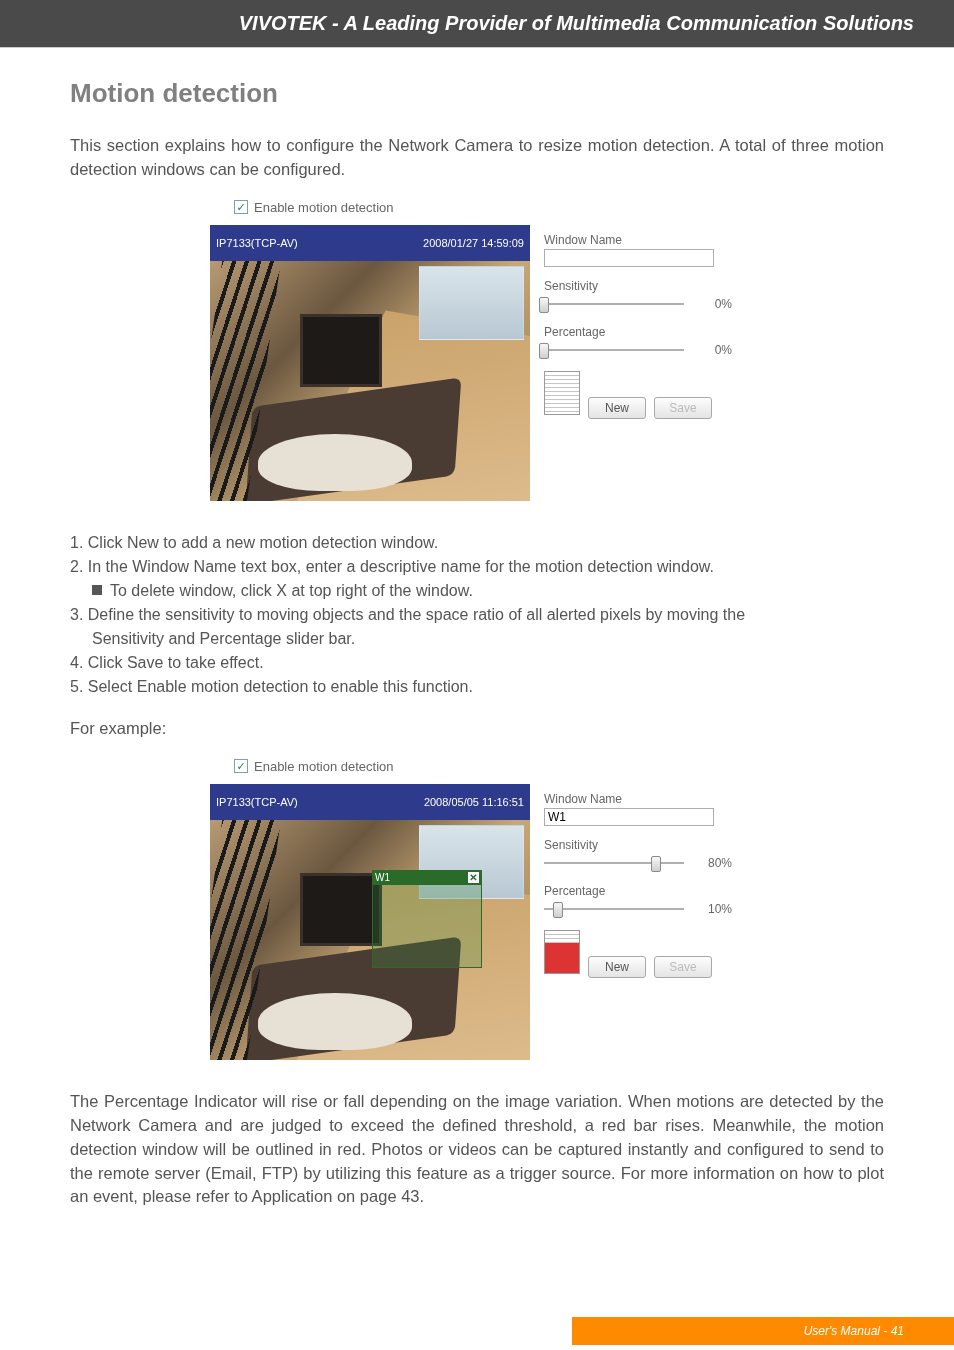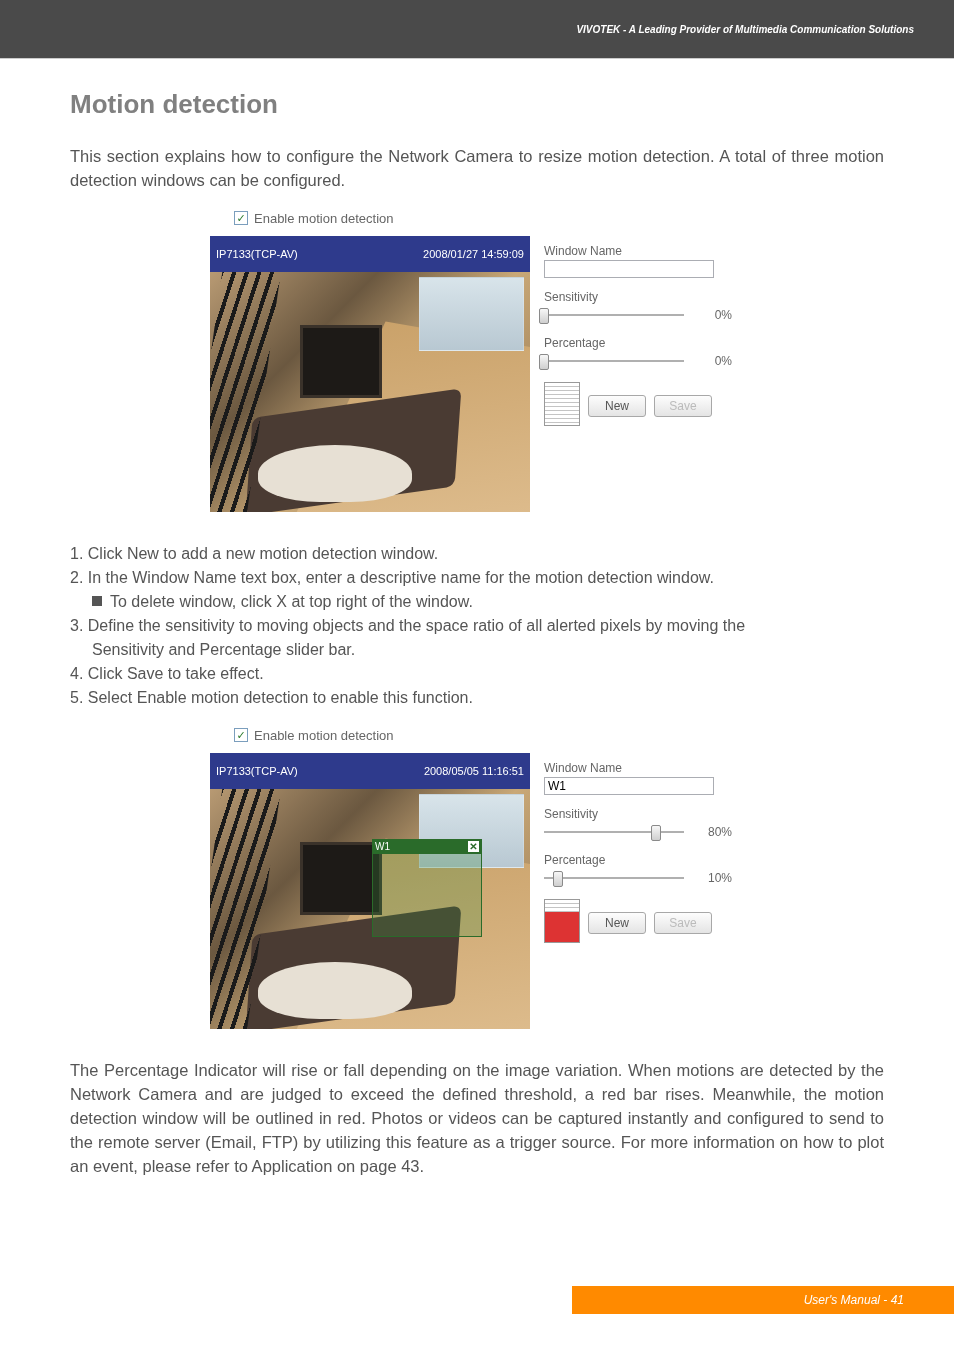--- a/index.html
+++ b/index.html
@@ -4,30 +4,30 @@
 <style>
   body {
     margin: 0;
     font-family: Arial, Helvetica, sans-serif;
     font-size: 15px;
     color: #333;
     background: #fff;
     width: 954px;
   }
   .header-band {
-    height: 58px;
+    height: 47px;
     background: #4a4a4a;
     display: flex;
     align-items: center;
     justify-content: flex-end;
     padding: 0 40px;
     color: #fff;
     font-weight: bold;
     font-style: italic;
-    font-size: 10px;
+    font-size: 20px;
   }
   .header-rule {
     height: 1px;
     background: #ccc;
     margin-bottom: 30px;
   }
   .content {
     padding: 0 70px 60px 70px;
   }
   h1.section-title {
@@ -244,21 +244,21 @@
   .bar-indicator .fill-red {
     background: #d33;
   }
   .bar-indicator .lines {
     flex: 1;
     background: repeating-linear-gradient(#fff 0 3px, #c4c4c4 3px 4px);
   }
   .btn-row {
     display: flex;
     gap: 8px;
-    align-items: center;
+    align-items: flex-end;
   }
   .win-btn {
     min-width: 58px;
     height: 22px;
     font-size: 12px;
     color: #555;
     background: linear-gradient(#fdfdfd, #e4e4e4);
     border: 1px solid #a8a8a8;
     border-radius: 3px;
     padding: 0 8px;
@@ -360,20 +360,21 @@
     <div class="indent">
         <span class="sq"></span>
         <span>To delete window, click X at top right of the window.</span>
       </div>
     <div class="line">3. Define the sensitivity to moving objects and the space ratio of all alerted pixels by moving the</div>
     <div class="line" style="padding-left:22px">Sensitivity and Percentage slider bar.</div>
     <div class="line">4. Click Save to take effect.</div>
     <div class="line">5. Select Enable motion detection to enable this function.</div>
   </div>
 
+  <p class="body-text">For example:</p>
 
   <div class="screenshot-wrap">
     <div class="ui-panel">
       <div class="check-row">
         <span class="cb">✓</span>
         <span>Enable motion detection</span>
       </div>
       <div class="ui-row">
         <div class="video-box">
           <div class="video-title-bar">

